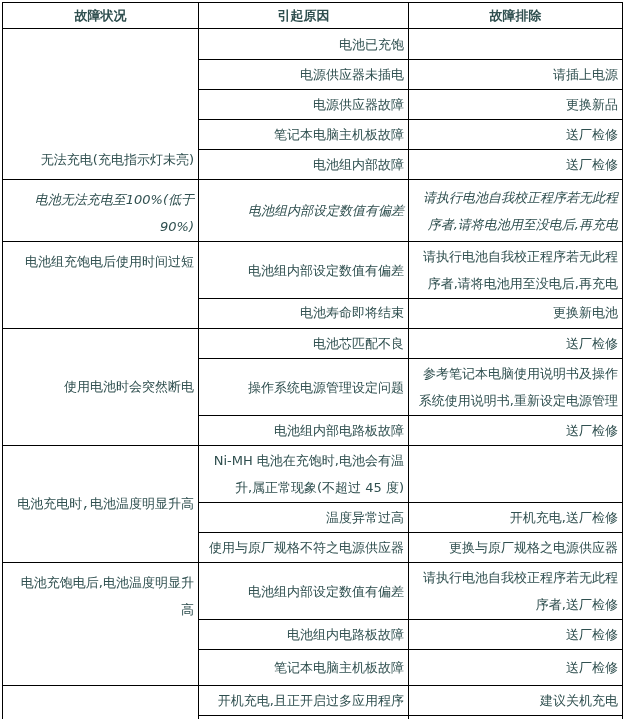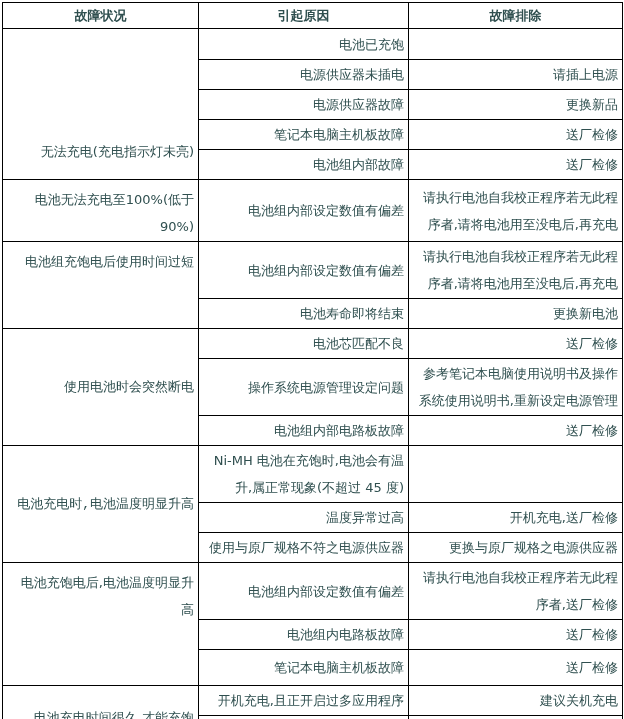--- a/index.html
+++ b/index.html
@@ -42,21 +42,21 @@
     line-height:20px;
   }
   table.fault-table td{
     text-align:right;
     padding:1px 4px 1px 5px;
     line-height:27px;
     vertical-align:middle;
   }
   td.symptom-cell.v-top{vertical-align:top;padding-top:6px;}
   td.symptom-cell.v-middle{vertical-align:middle;font-family:Liberation Mono, monospace;}
-  td.symptom-cell.v-bottom{vertical-align:bottom;padding-bottom:14px;}
+  td.symptom-cell.v-bottom{vertical-align:bottom;padding-bottom:6px;}
 </style>
 </head>
 <body>
 
 <div class="page">
   <table class="fault-table">
     <colgroup>
       <col style="width:196px">
       <col style="width:210px">
       <col style="width:214px">
@@ -84,31 +84,31 @@
           <td class="fix-cell">更换新品</td>
         </tr>
         <tr style="height: 27px;">
           <td class="cause-cell">笔记本电脑主机板故障</td>
           <td class="fix-cell">送厂检修</td>
         </tr>
         <tr style="height: 26px;">
           <td class="cause-cell">电池组内部故障</td>
           <td class="fix-cell">送厂检修</td>
         </tr>
-        <tr style="height: 50px;">
+        <tr style="height: 50px; font-style: italic;">
           <td class="symptom-cell v-top" rowspan="1">电池无法充电至100%(低于 90%)</td>
           <td class="cause-cell">电池组内部设定数值有偏差</td>
           <td class="fix-cell">请执行电池自我校正程序若无此程序者,请将电池用至没电后,再充电</td>
         </tr>
         <tr style="height: 57px;">
           <td class="symptom-cell v-top" rowspan="2">电池组充饱电后使用时间过短</td>
           <td class="cause-cell">电池组内部设定数值有偏差</td>
           <td class="fix-cell">请执行电池自我校正程序若无此程序者,请将电池用至没电后,再充电</td>
         </tr>
-        <tr style="height: 25px;">
+        <tr style="height: 25px; font-family: Liberation Mono, monospace;">
           <td class="cause-cell">电池寿命即将结束</td>
           <td class="fix-cell">更换新电池</td>
         </tr>
         <tr style="height: 27px;">
           <td class="symptom-cell v-middle" rowspan="3">使用电池时会突然断电</td>
           <td class="cause-cell">电池芯匹配不良</td>
           <td class="fix-cell">送厂检修</td>
         </tr>
         <tr style="height: 51px;">
           <td class="cause-cell">操作系统电源管理设定问题</td>

